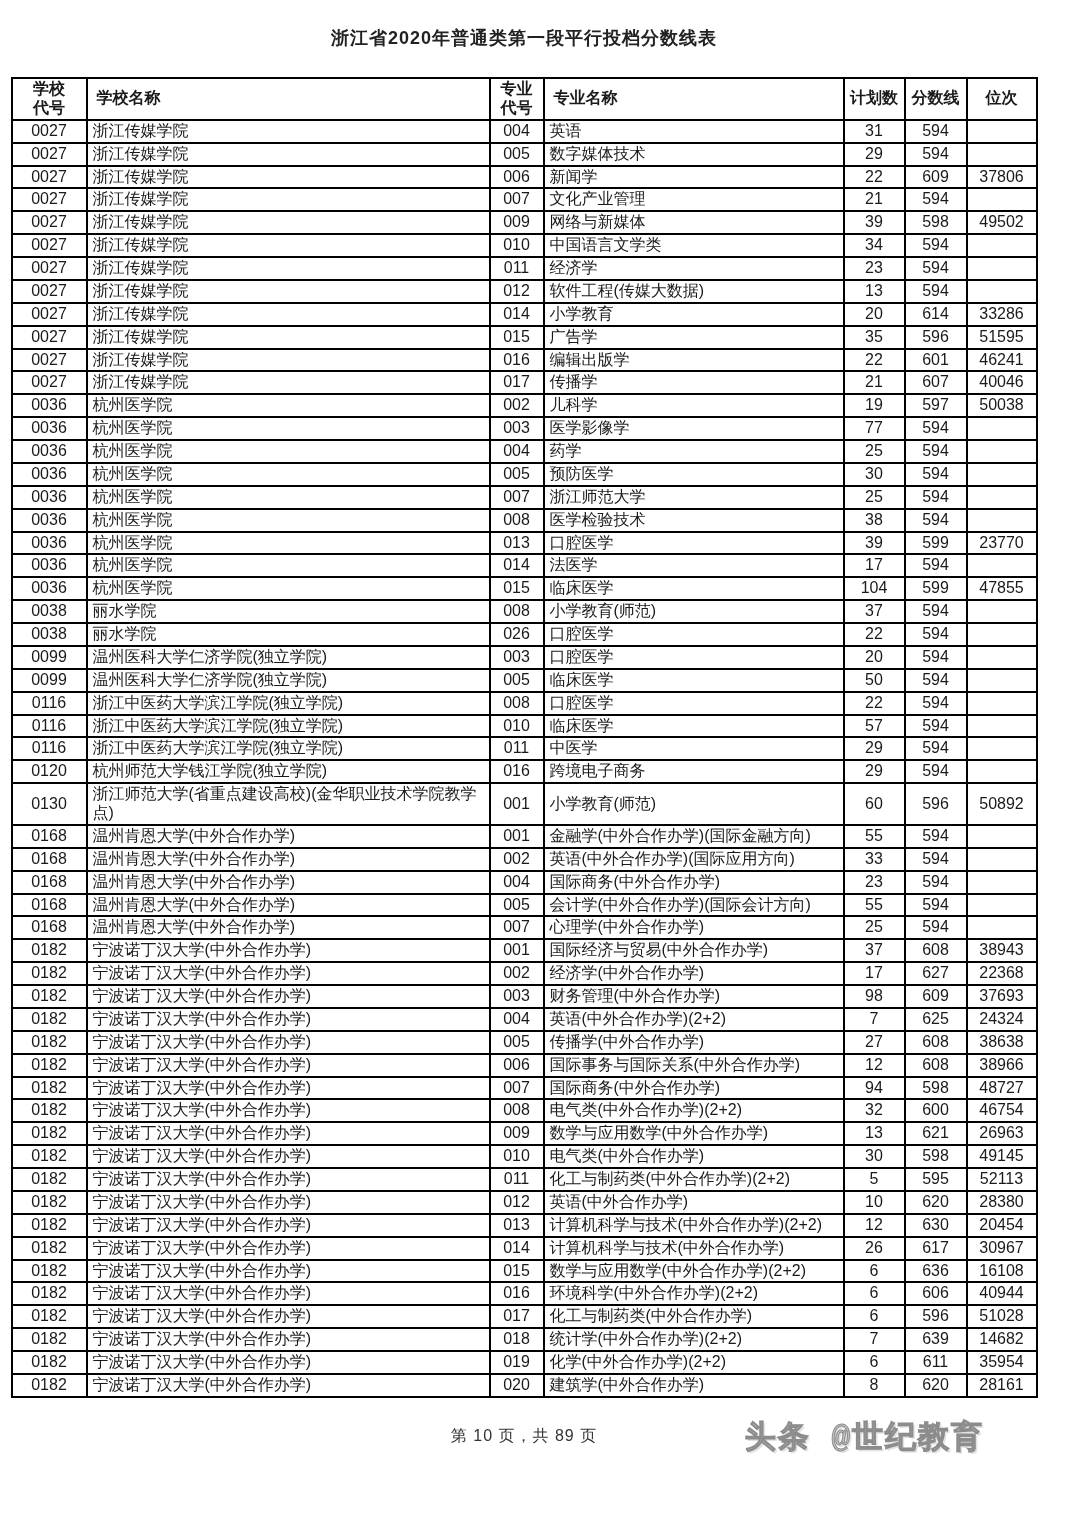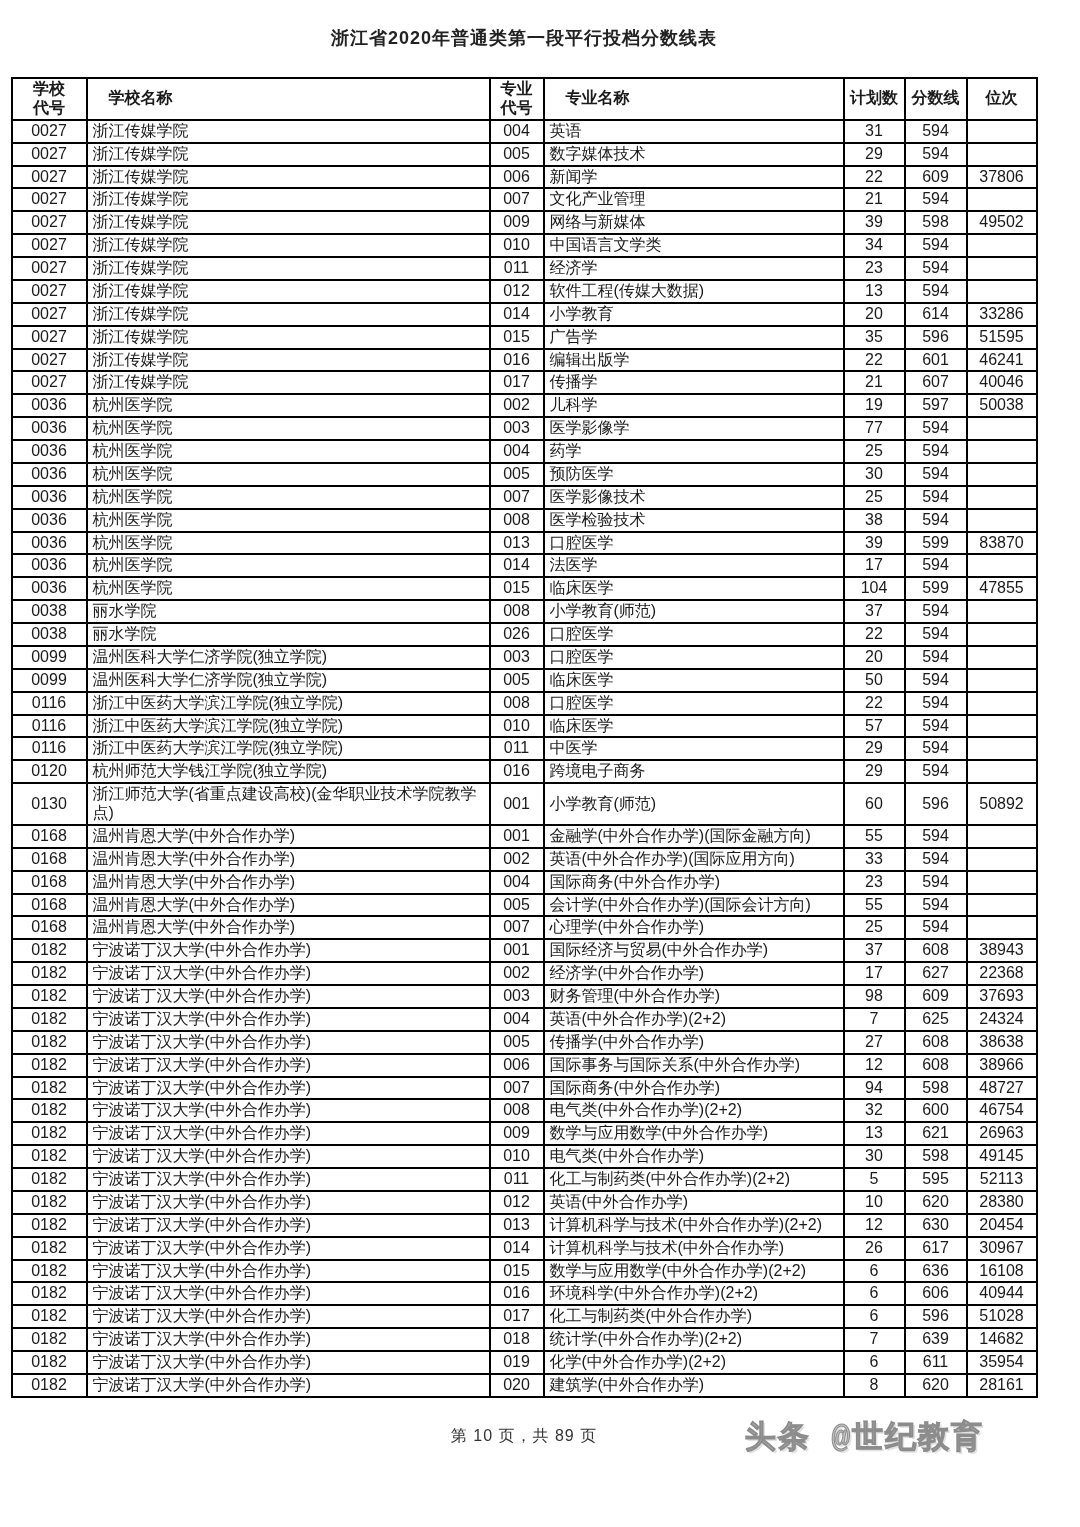--- a/index.html
+++ b/index.html
@@ -39,21 +39,21 @@
     word-break: break-all;
   }
   .score-table th {
     font-weight: 700;
     height: 40px;
     white-space: pre-line;
     text-align: center;
     padding: 1px 2px;
     box-sizing: border-box;
   }
-  .score-table th.al { text-align: left; padding-left: 21px; }
+  .score-table th.al { text-align: left; padding-left: 9px; }
   .score-table td {
     height: 21px;
     padding: 1px 2px;
     box-sizing: border-box;
   }
   .score-table td.num { text-align: center; }
   .score-table td.name { text-align: left; padding-left: 5px; }
   .footer {
     position: relative;
     height: 70px;
@@ -255,42 +255,42 @@
           <td class="num">005</td>
           <td class="name">预防医学</td>
           <td class="num">30</td>
           <td class="num">594</td>
           <td class="num"></td>
         </tr>
         <tr>
           <td class="num">0036</td>
           <td class="name">杭州医学院</td>
           <td class="num">007</td>
-          <td class="name">医学影像技术</td>
+          <td class="name">浙江师范大学</td>
           <td class="num">25</td>
           <td class="num">594</td>
           <td class="num"></td>
         </tr>
         <tr>
           <td class="num">0036</td>
           <td class="name">杭州医学院</td>
           <td class="num">008</td>
           <td class="name">医学检验技术</td>
           <td class="num">38</td>
           <td class="num">594</td>
           <td class="num"></td>
         </tr>
         <tr>
           <td class="num">0036</td>
           <td class="name">杭州医学院</td>
           <td class="num">013</td>
           <td class="name">口腔医学</td>
           <td class="num">39</td>
           <td class="num">599</td>
-          <td class="num">83870</td>
+          <td class="num">23770</td>
         </tr>
         <tr>
           <td class="num">0036</td>
           <td class="name">杭州医学院</td>
           <td class="num">014</td>
           <td class="name">法医学</td>
           <td class="num">17</td>
           <td class="num">594</td>
           <td class="num"></td>
         </tr>

